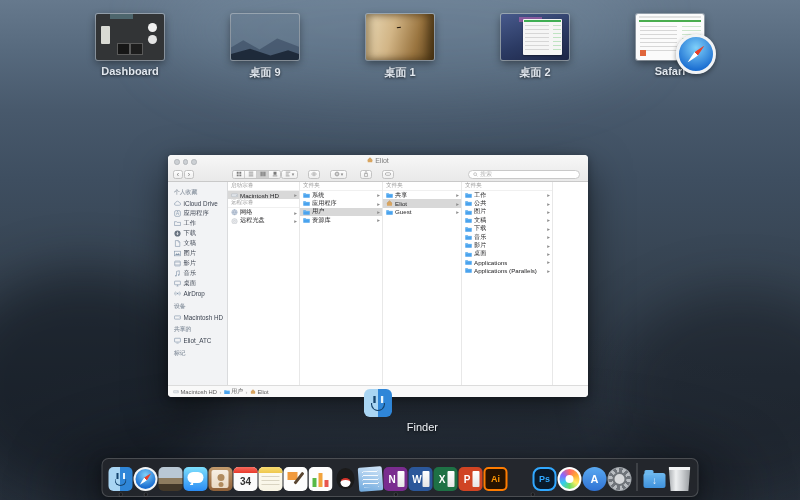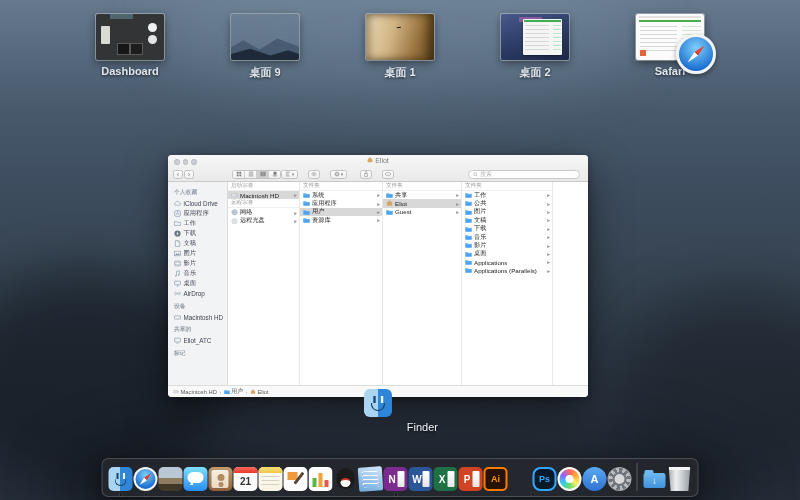--- a/index.html
+++ b/index.html
@@ -724,21 +724,21 @@
         <div class="dki dk-preview"></div>
       </div>
       <div class="dock-item">
         <div class="dki dk-messages"></div>
       </div>
       <div class="dock-item">
         <div class="dki dk-contacts"></div>
       </div>
       <div class="dock-item">
         <div class="dki dk-calendar">
-          <span class="g">21</span>
+          <span class="g">34</span>
         </div>
       </div>
       <div class="dock-item">
         <div class="dki dk-notes"></div>
       </div>
       <div class="dock-item">
         <div class="dki dk-pages"></div>
       </div>
       <div class="dock-item">
         <div class="dki dk-numbers"></div>

